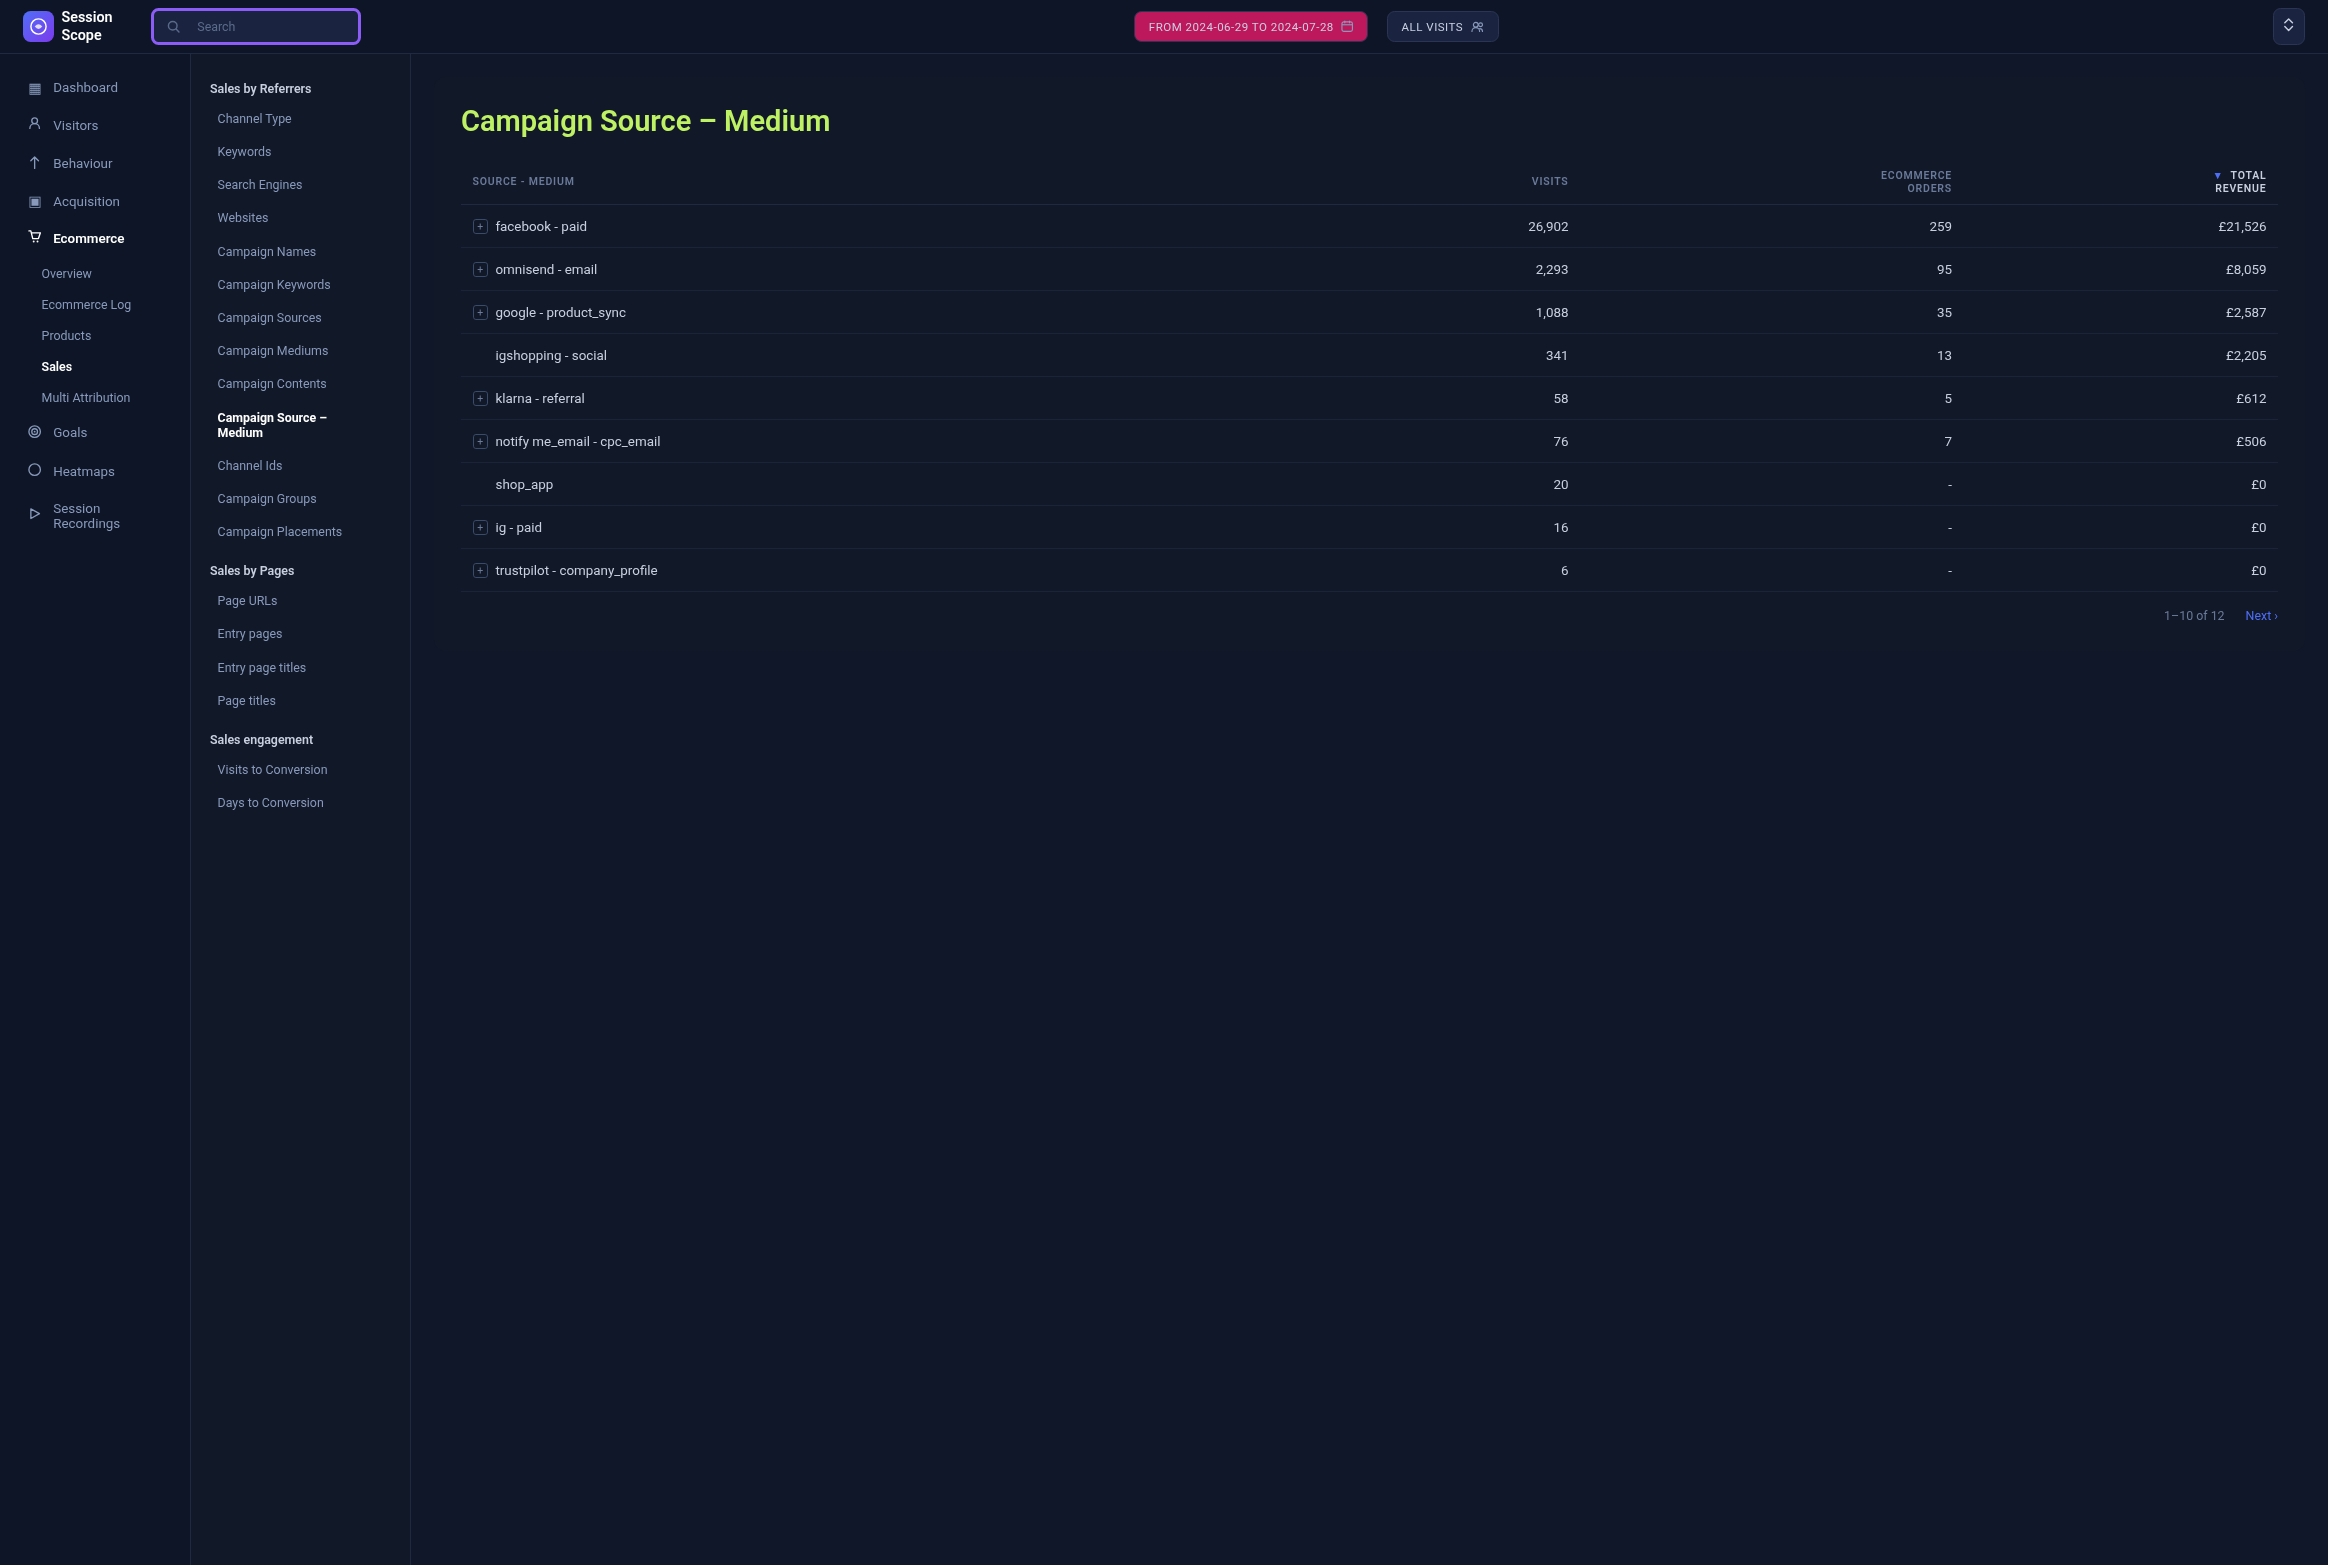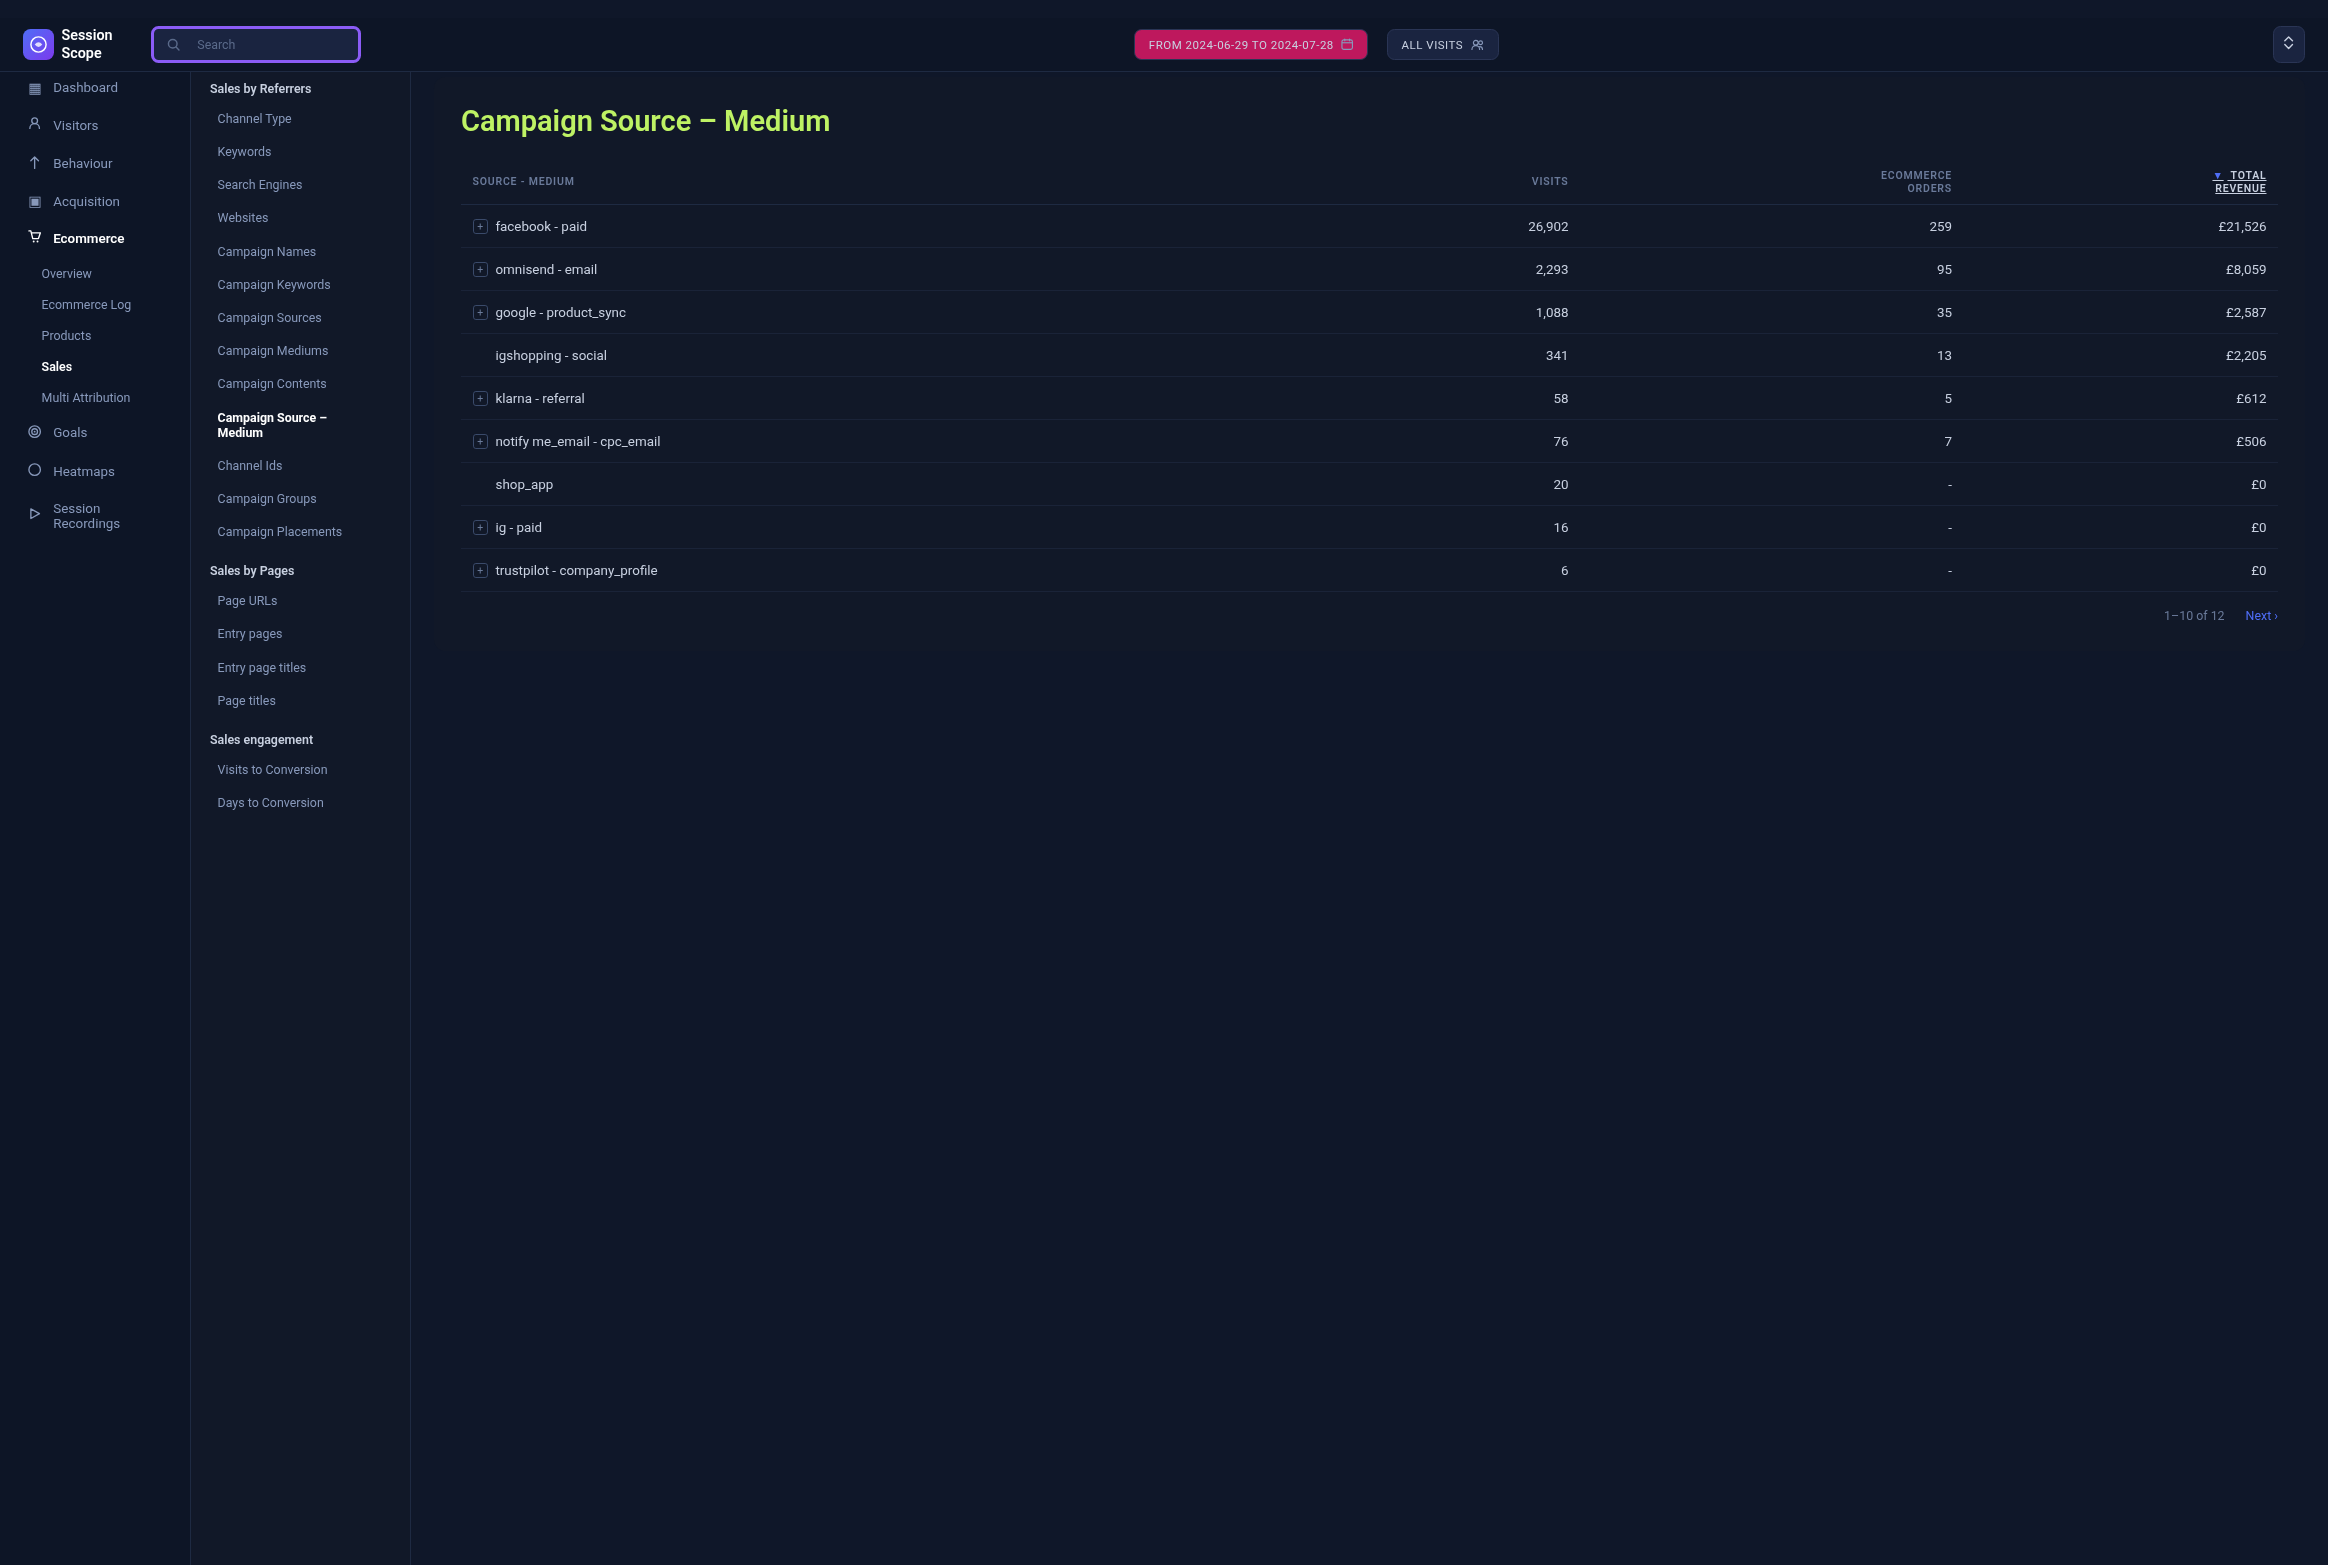--- a/index.html
+++ b/index.html
@@ -14,21 +14,21 @@
 
     
     .topbar {
       background: #0d1526;
       height: 54px;
       display: flex;
       align-items: center;
       padding: 0 23px;
       border-bottom: 1px solid #1e2a42;
       position: fixed;
-      top: 18px; left: 0; right: 0;
+      top: 0; left: 0; right: 0;
       z-index: 100;
     }
     .logo-area {
       display: flex;
       align-items: center;
       gap: 7.6px;
       margin-right: 38px;
     }
     .logo-icon {
       width: 31px;
@@ -461,21 +461,21 @@
   <main class="main-content">
     <div class="content-panel">
       <h1 class="panel-title">Campaign Source – Medium</h1>
 
       <table class="data-table">
         <thead>
           <tr>
             <th>SOURCE - MEDIUM</th>
             <th class="right" style="cursor:pointer;">VISITS</th>
             <th class="right" style="cursor:pointer;">ECOMMERCE<br>ORDERS</th>
-            <th class="right sort-active" style="cursor:pointer;text-decoration:underline;"><span class="sort-arrow">▼</span> TOTAL<br>REVENUE</th>
+            <th class="right sort-active" style="cursor:pointer;"><span class="sort-arrow">▼</span> TOTAL<br>REVENUE</th>
           </tr>
         </thead>
         <tbody id="table-body">
         <tr>
               <td>
                 <div class="cell-with-expand">
                   <span class="expand-btn">+</span>
                   <span>facebook - paid</span>
                 </div>
               </td>

